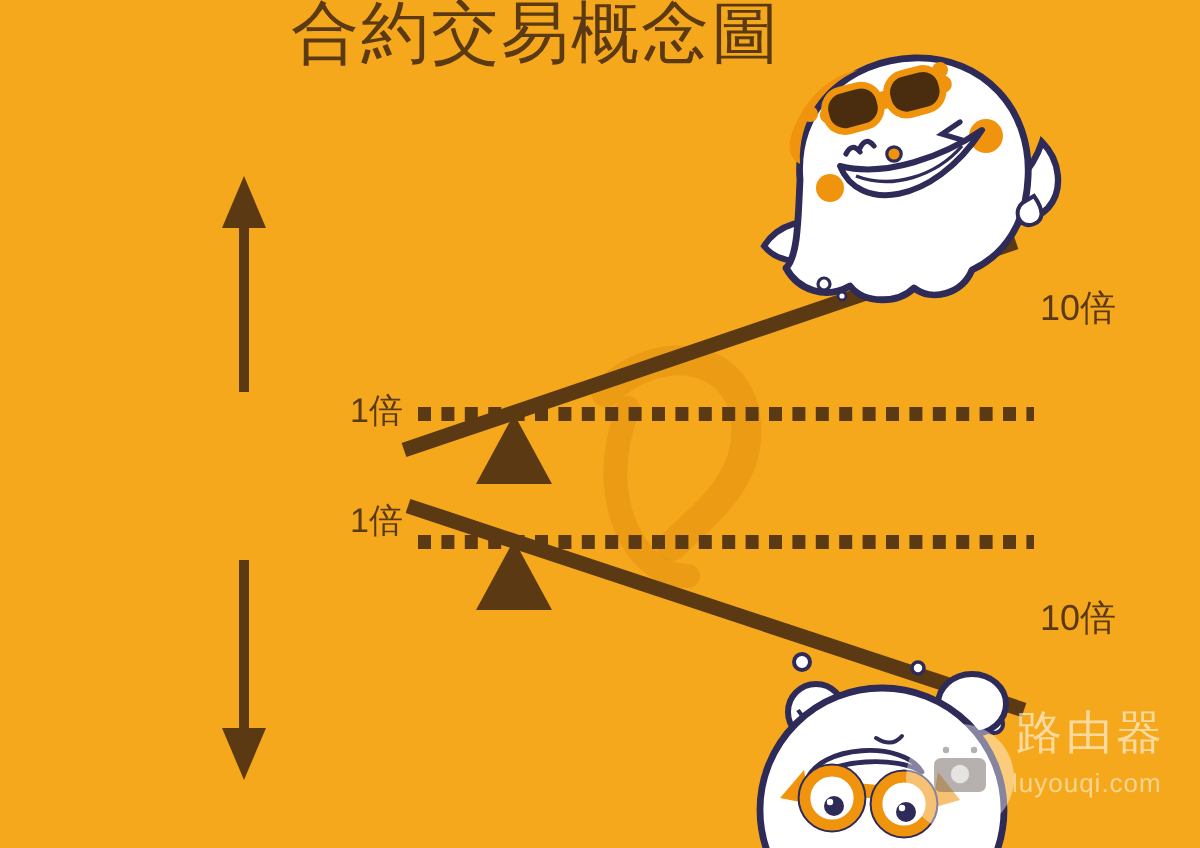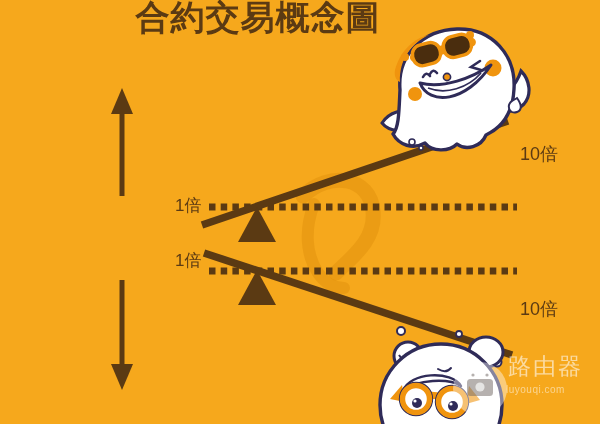--- a/index.html
+++ b/index.html
@@ -3,29 +3,29 @@
 <meta charset="utf-8">
 <style>
   html,body{margin:0;padding:0;}
   .stage{
     position:relative; width:600px; height:424px; overflow:hidden;
     background:#F6A81C;
     font-family:"Liberation Sans", sans-serif;
   }
   .stage svg{position:absolute; left:0; top:0;}
   .txt{position:absolute; color:#5B3A13; line-height:1.05; white-space:nowrap;}
-  .title{left:2px; top:5; width:512px; text-align:center; font-size:34px; font-weight:700; letter-spacing:1px;}
+  .title{left:12px; top:5; width:512px; text-align:center; font-size:34px; font-weight:400; letter-spacing:1px;}
   .price{left:56px; top:206px; width:136px; text-align:center; font-size:54px; font-weight:700; letter-spacing:3px;}
   .lbl{font-weight:400;}
   .one-top{left:175px; top:197px; font-size:17px;}
   .one-bot{left:175px; top:252px; font-size:17px;}
   .ten-top{left:520px; top:145px; font-size:18px;}
   .ten-bot{left:520px; top:300px; font-size:18px;}
   .wm-brand{left:508px; top:356px; font-size:23px; color:rgba(255,255,255,.58); letter-spacing:2px; font-weight:400;font-family:Liberation Mono, monospace;}
-  .wm-domain{left:506px; top:385px; font-size:10px; color:rgba(255,255,255,.5); letter-spacing:.5px;}
+  .wm-domain{left:506px; top:385px; font-size:13px; color:rgba(255,255,255,.5); letter-spacing:.5px;}
 </style>
 </head>
 <body>
 
 <div class="stage">
 
   <svg width="600" height="424" viewBox="0 0 600 424">
 
     <g stroke="#DD8F0C" stroke-opacity="0.45" fill="none" stroke-linecap="round">
       <path d="M 303 196 C 330 170 370 177 373 211 C 376 240 352 257 336 273" stroke-width="15"></path>

